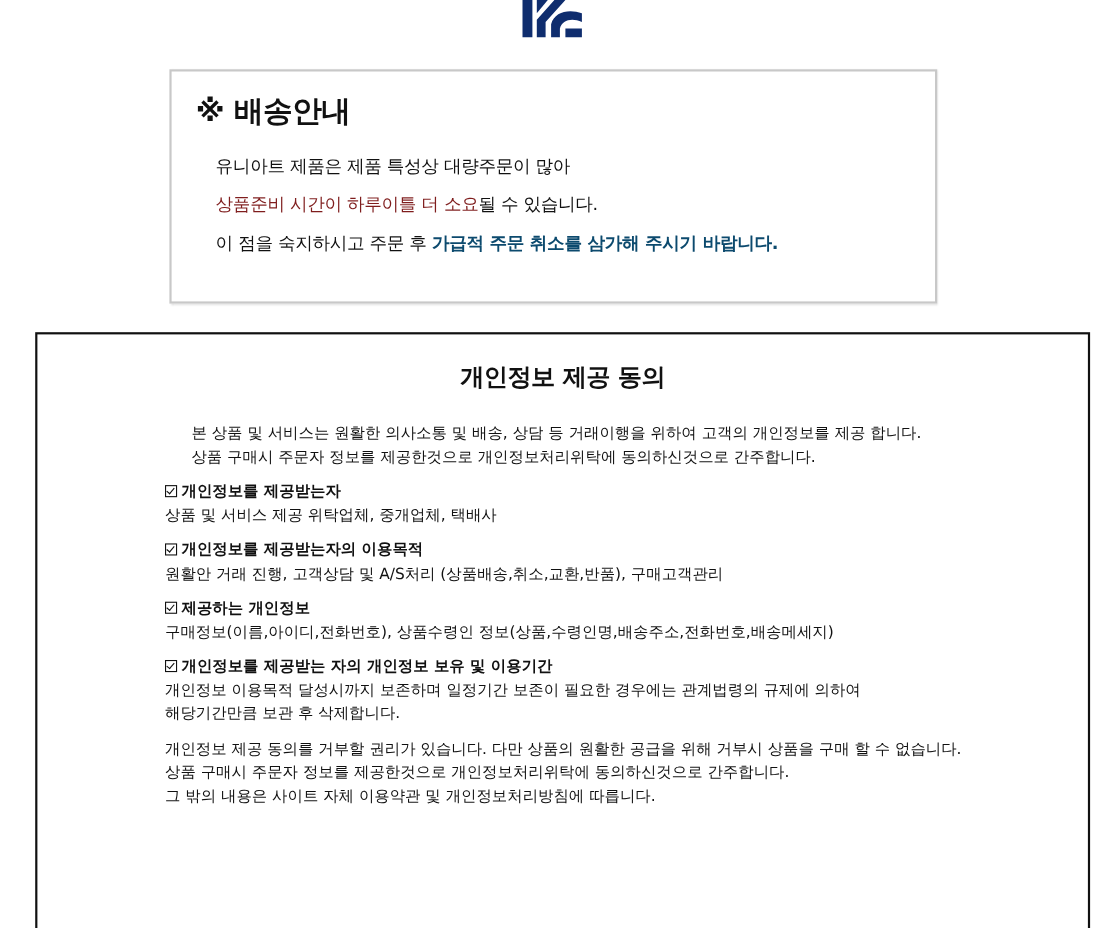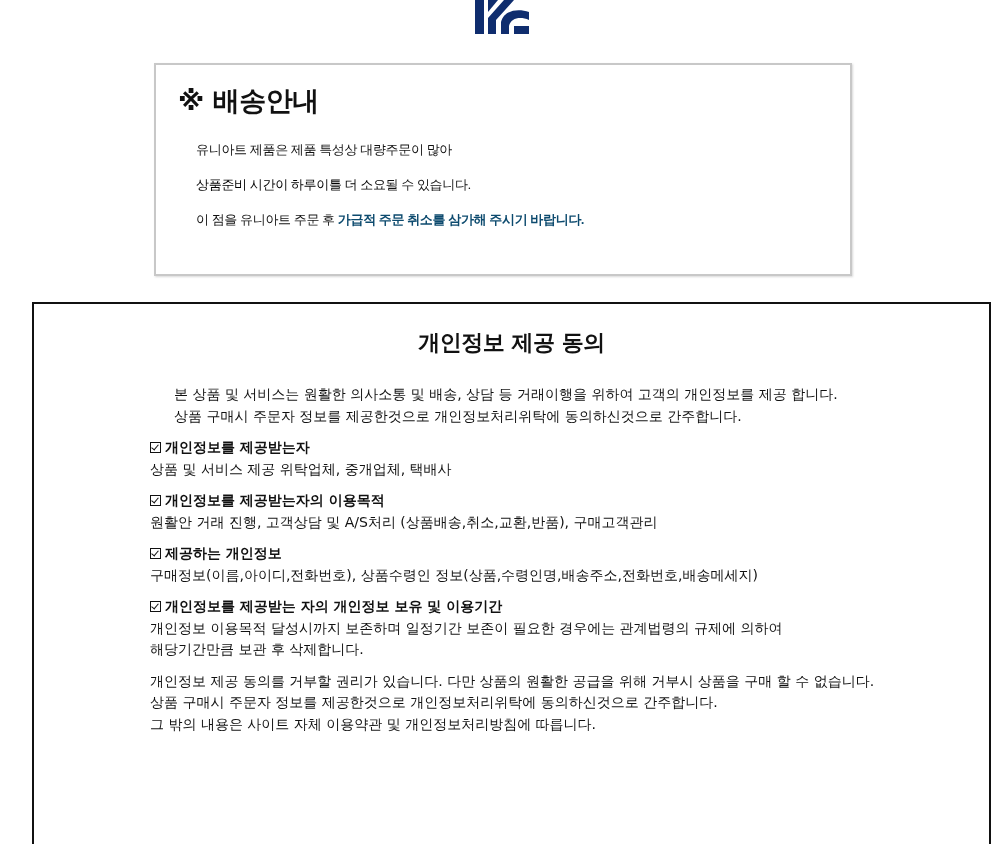--- a/index.html
+++ b/index.html
@@ -2,25 +2,25 @@
 <html><head>
 <meta charset="utf-8">
 <style>
   html, body { margin: 0; padding: 0; background: #ffffff; }
   body { width: 1000px; height: 844px; position: relative; overflow: hidden;
          font-family: "DejaVu Sans", "Liberation Sans", sans-serif; color: #111; }
   .logo { position: absolute; left: 474px; top: 0; width: 56px; height: 34px; }
   .notice { position: absolute; left: 154px; top: 63px; width: 698px; height: 213px;
             border: 2px solid #c8c8c8; box-shadow: 1px 1px 2px #d8d8d8; background: #fff; box-sizing: border-box; padding-left: 48px; }
   .notice-title { position: absolute; left: 22px; top: 18px; font-size: 27px; font-weight: bold; color: #111; letter-spacing: -0.5px; }
-  .notice-line { position: absolute; left: 40px; font-size: 13px; color: #111; white-space: nowrap; letter-spacing: -0.3px; font-family: Liberation Serif, serif; }
+  .notice-line { position: absolute; left: 40px; font-size: 16px; color: #111; white-space: nowrap; letter-spacing: -0.3px; }
   .notice-line.l1 { top: 76px; }
   .notice-line.l2 { top: 111px; }
   .notice-line.l3 { top: 146px; }
-  .blue { color: #000000; }
+  .blue { color: #7f1d1d; }
   .red { color: #0c4a6e; font-weight: bold; }
   .consent { position: absolute; left: 32px; top: 302px; width: 959px; height: 612px;
              border: 2px solid #111; box-sizing: border-box; background: #fff; }
   .consent-title { position: absolute; left: 0; right: 0; top: 24px; text-align: center; font-size: 22px; font-weight: bold; letter-spacing: -0.5px; }
   .consent-body { position: absolute; left: 116px; top: 80px; font-size: 14px; line-height: 21.5px; white-space: nowrap; }
   .consent-body p { margin: 0; }
   .intro { font-weight: normal; margin-left: 24px; }
   .section { margin-top: 10px; }
   .section-head { font-weight: bold; }
   .chk { display: inline-block; width: 11px; height: 11px; border: 1.5px solid #111; position: relative; margin-right: 4px; vertical-align: -1px; box-sizing: border-box; }
@@ -34,21 +34,21 @@
   <path d="M14 0 H24 L14 12 Z" fill="#0f2d6e"></path>
   <path d="M14 18 L30 0 H40 L22 20 V34 H14 Z" fill="#0f2d6e"></path>
   <path d="M27 22 C30 10 44 8 55 12 V20 C46 16 37 18 35 26 V34 H27 Z" fill="#0f2d6e"></path>
   <path d="M40 26 H55 V34 H40 Z" fill="#0f2d6e"></path>
 </svg>
 
 <section class="notice">
   <div class="notice-title">※ 배송안내</div>
   <div class="notice-line l1">유니아트 제품은 제품 특성상 대량주문이 많아</div>
   <div class="notice-line l2"><span class="blue">상품준비 시간이 하루이틀 더 소요</span><span>될 수 있습니다.</span></div>
-  <div class="notice-line l3"><span>이 점을 유니아트 주문 후 </span><span class="red">가급적 주문 취소를 삼가해 주시기 바랍니다.</span></div>
+  <div class="notice-line l3"><span>이 점을 숙지하시고 주문 후 </span><span class="red">가급적 주문 취소를 삼가해 주시기 바랍니다.</span></div>
 </section>
 
 <section class="consent">
   <h2 class="consent-title" style="margin:0">개인정보 제공 동의</h2>
   <div class="consent-body">
     <div class="intro">
       <p>본 상품 및 서비스는 원활한 의사소통 및 배송, 상담 등 거래이행을 위하여 고객의 개인정보를 제공 합니다.</p>
       <p>상품 구매시 주문자 정보를 제공한것으로 개인정보처리위탁에 동의하신것으로 간주합니다.</p>
     </div>
 

